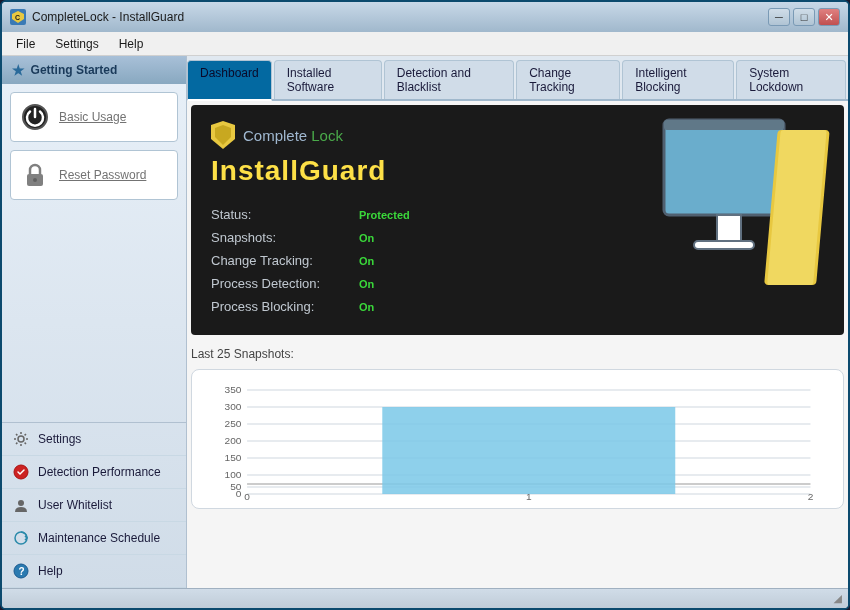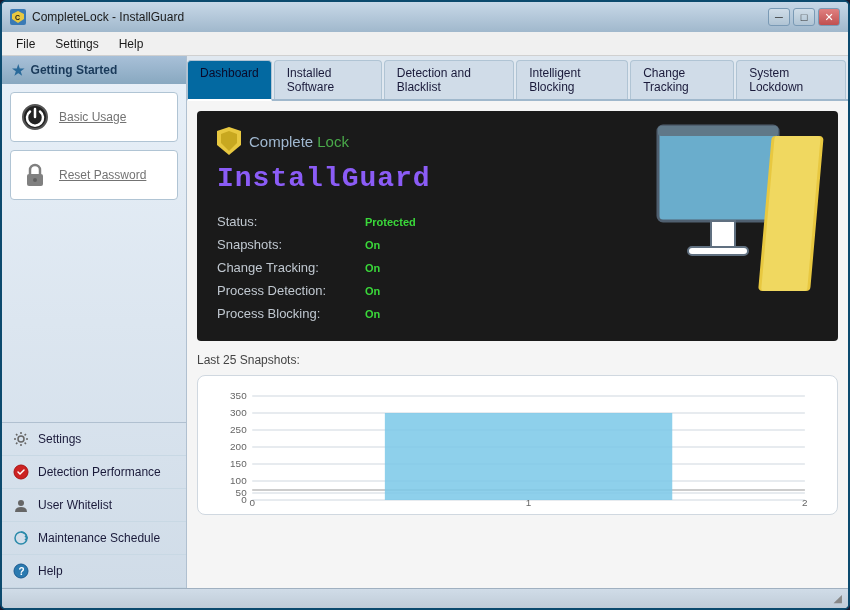--- a/index.html
+++ b/index.html
@@ -217,21 +217,21 @@
       background: #0369a1;
       border-bottom: 2px solid white;
       margin-bottom: -2px;
       font-weight: 500;
       color: #0a0a2a;
     }
 
     
     .dashboard {
       flex: 1;
-      padding: 10px;
+      padding: 4px;
       overflow-y: auto;
     }
 
     
     .hero-banner {
       background: #1a1a1a;
       border-radius: 4px;
       padding: 16px 20px;
       display: flex;
       align-items: flex-start;
@@ -254,23 +254,22 @@
 
     .install-guard-text {
       font-size: 28px;
       color: white;
       font-weight: 300;
       letter-spacing: 1px;
       margin-bottom: 20px;
     }
 
     .install-guard-text span {
-      color: #8b5cf6;
+      color: #fde047;
       font-weight: 600;
-      font-family: Liberation Mono, monospace;
     }
 
     .status-grid {
       display: flex;
       flex-direction: column;
       gap: 8px;
     }
 
     .status-row {
       display: flex;
@@ -453,22 +452,22 @@
         </div>
       </div>
     </div>
 
     <div class="content-area">
 
       <div class="tab-bar">
         <div class="tab active">Dashboard</div>
         <div class="tab">Installed Software</div>
         <div class="tab">Detection and Blacklist</div>
+        <div class="tab">Change Tracking</div>
         <div class="tab">Intelligent Blocking</div>
-        <div class="tab">Change Tracking</div>
         <div class="tab">System Lockdown</div>
       </div>
 
       <div class="dashboard">
 
         <div class="hero-banner">
 
           <div class="hero-left">
 
             <div class="hero-logo">

